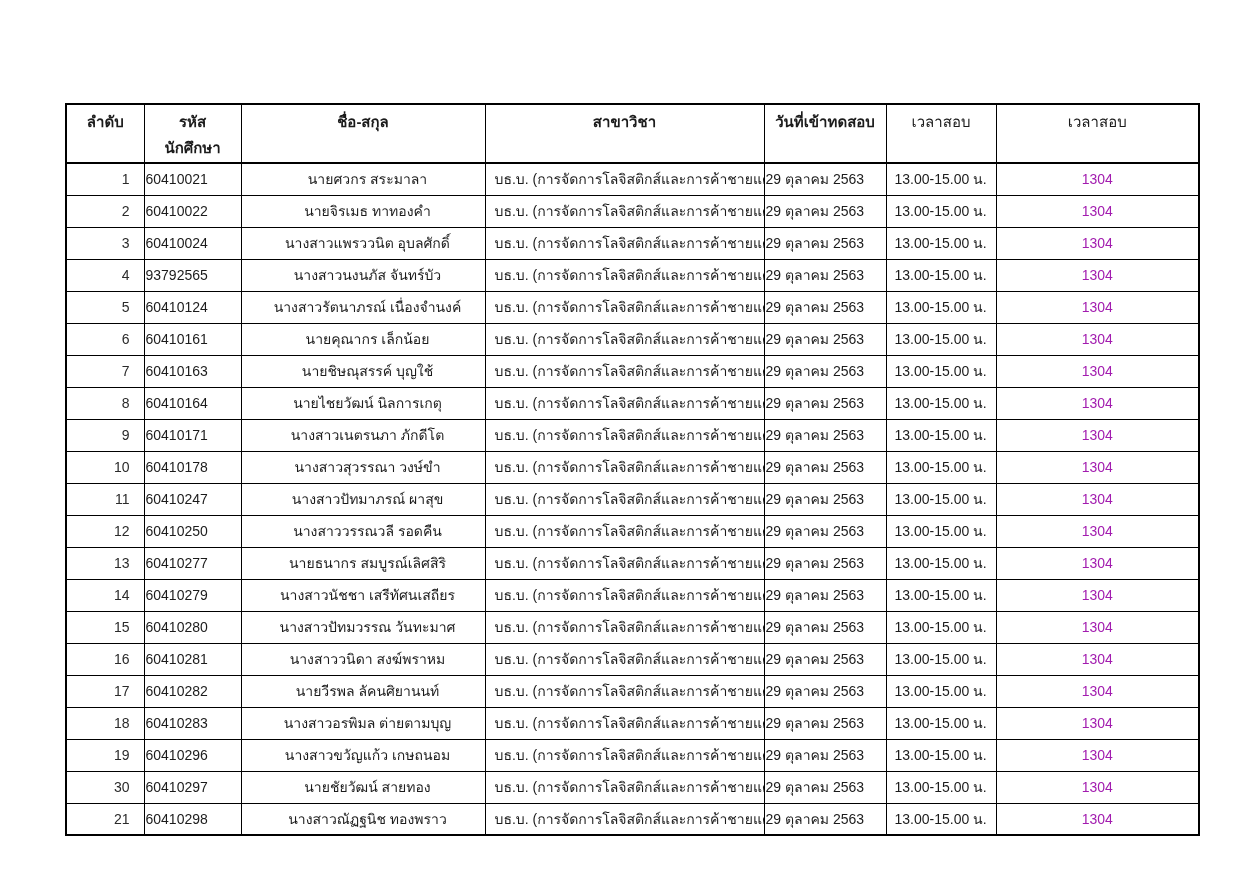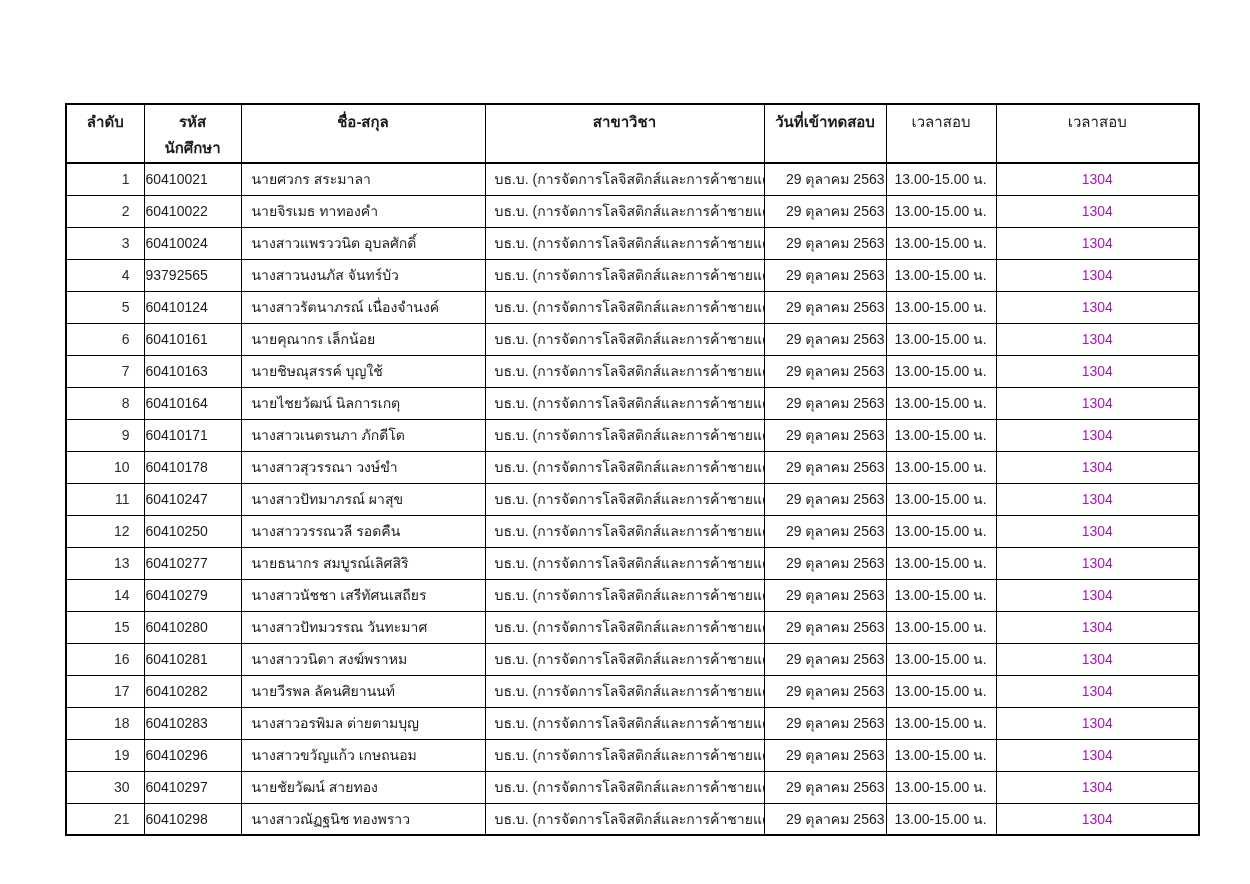--- a/index.html
+++ b/index.html
@@ -44,23 +44,23 @@
     line-height: 26px;
   }
   table.exam thead th.light { font-weight: normal; margin-top: 37px; }
   table.exam td {
     vertical-align: middle;
     font-size: 14px;
     background: #ffffff;
   }
   td.c-no   { text-align: right; padding-right: 14px; color: #2a2a2a; }
   td.c-id   { text-align: left;  }
-  td.c-name { text-align: left;  padding-left: 10px; }
+  td.c-name { text-align: center;  padding-left: 10px; }
   td.c-major{ text-align: left;  padding-left: 9px; font-size: 13.5px; }
-  td.c-date { text-align: right; margin-top: 24px; }
+  td.c-date { text-align: left; margin-top: 24px; }
   td.c-time { text-align: left; padding-left: 8px; }
   td.c-room { text-align: center; color: #a21caf; }
 </style>
 </head>
 <body>
 
 <div class="page">
   <table class="exam">
     <colgroup>
       <col style="width:78px">

